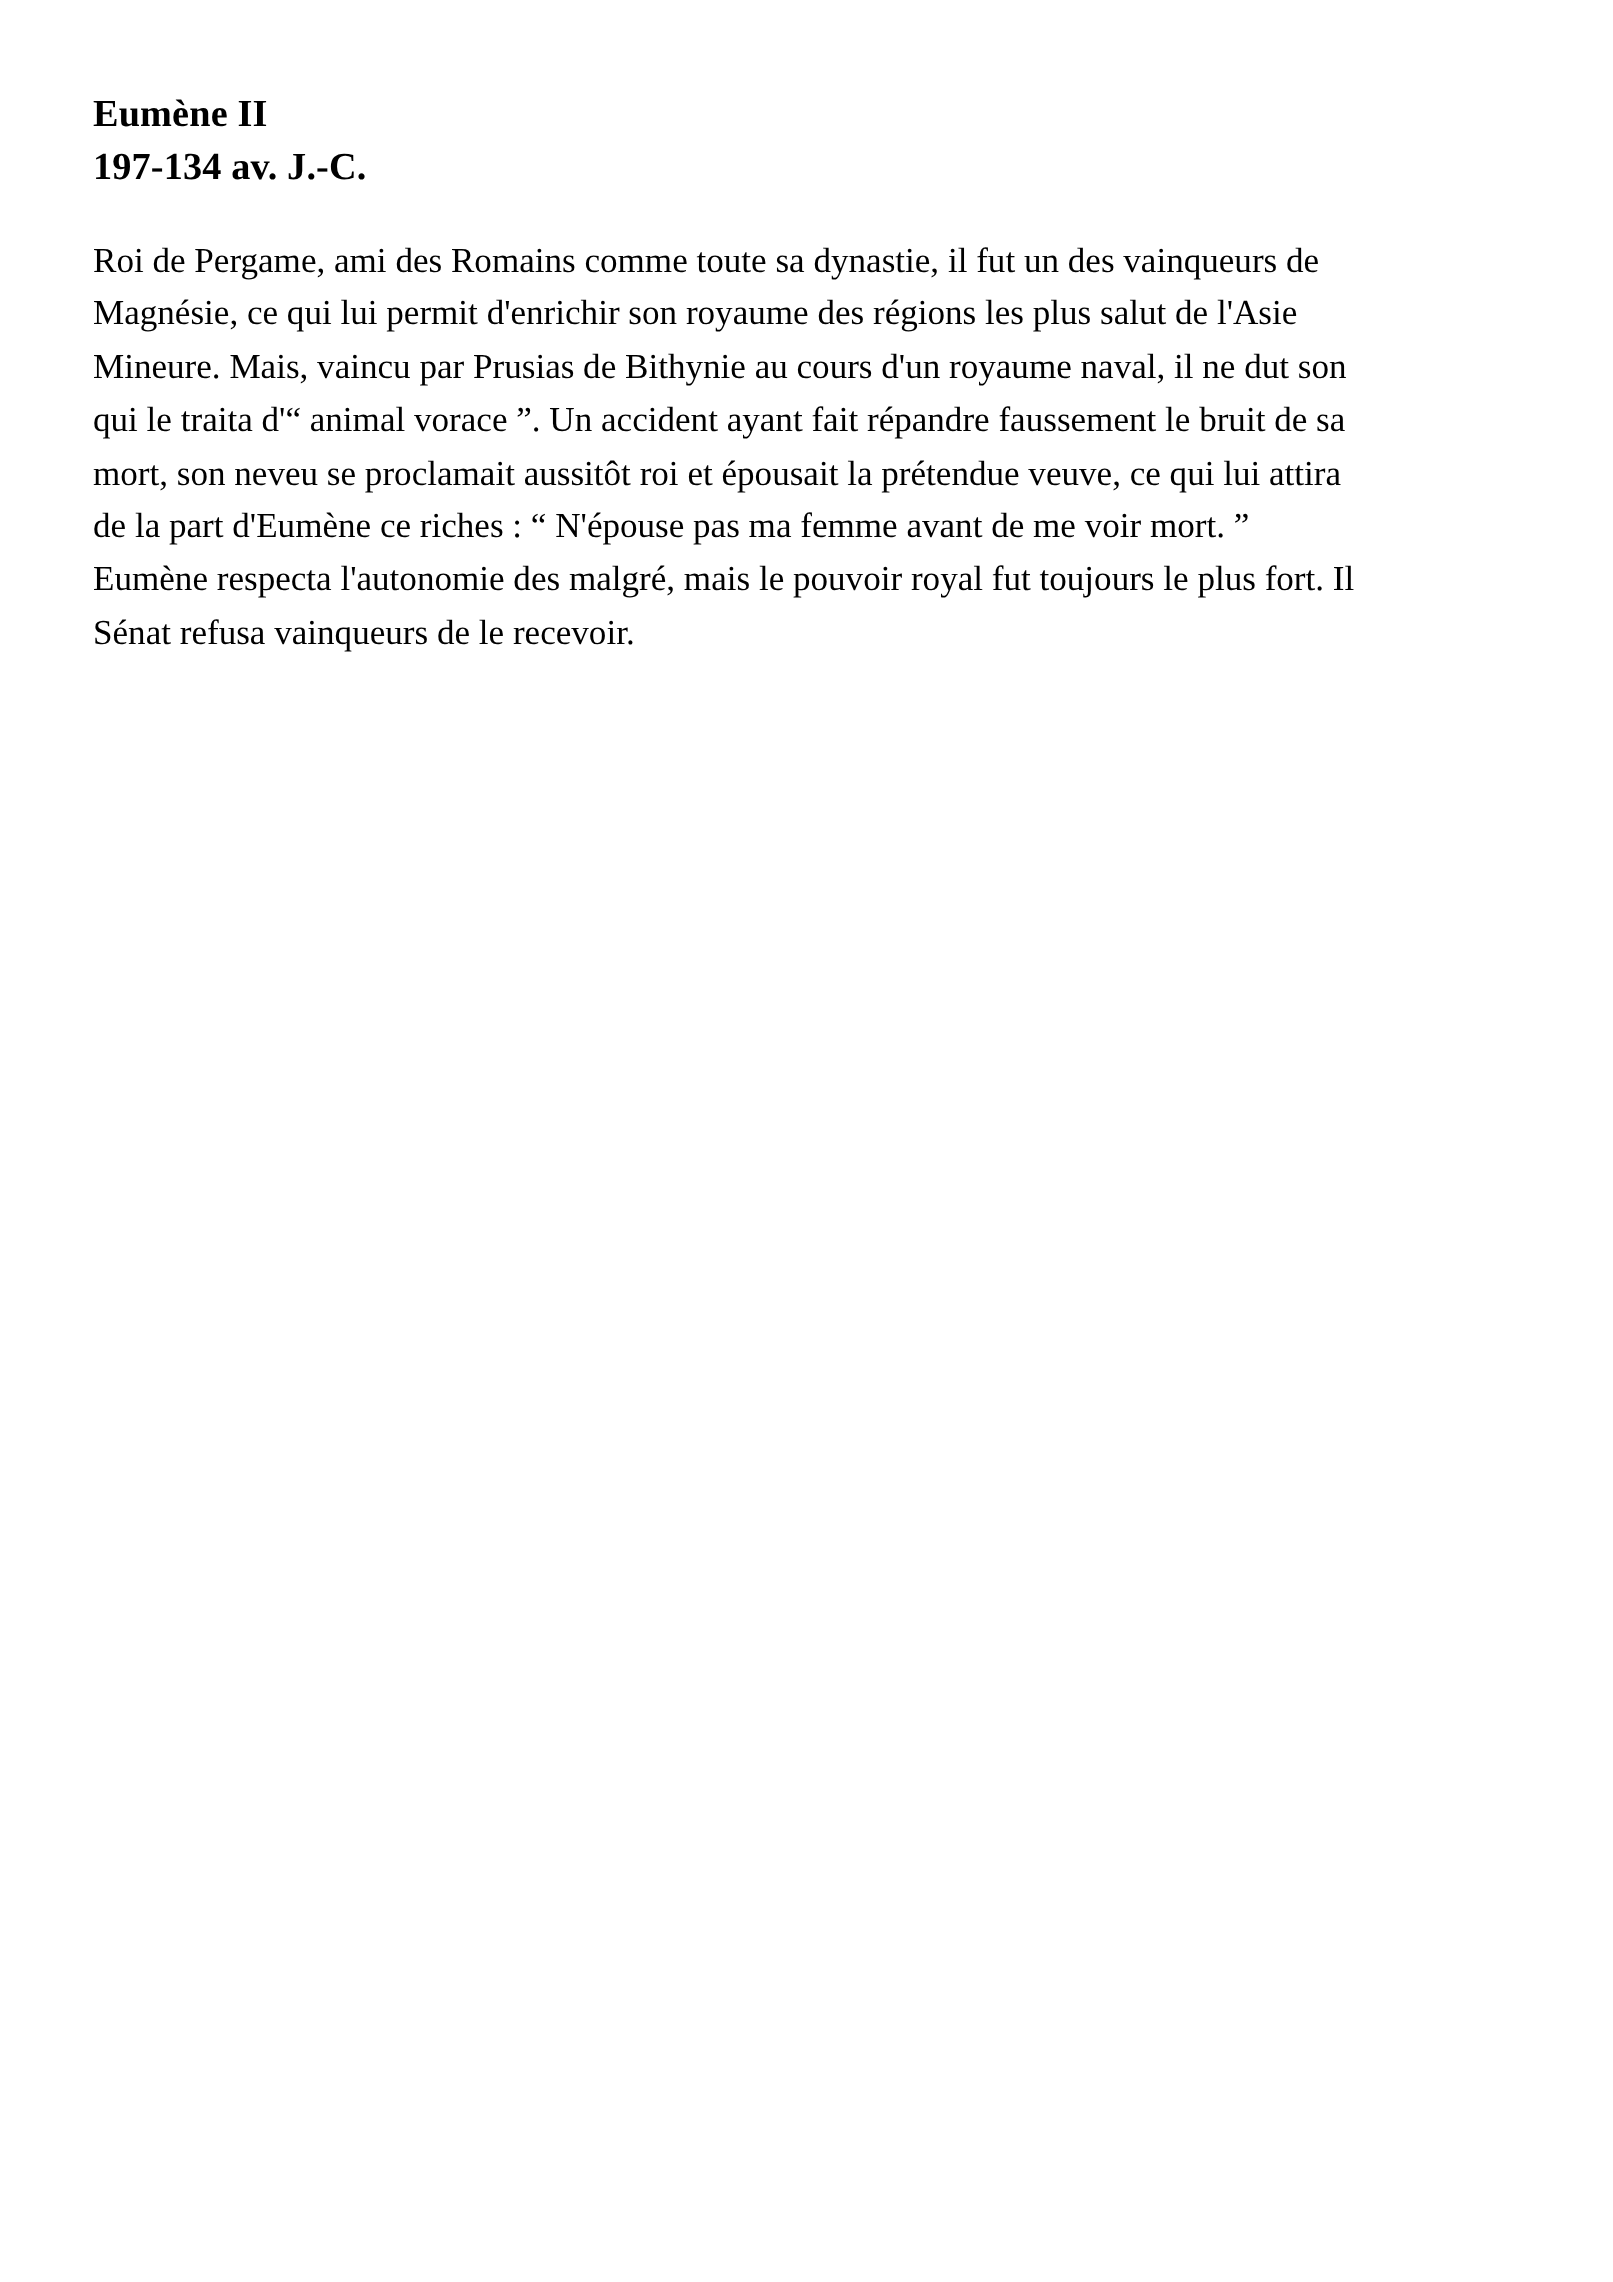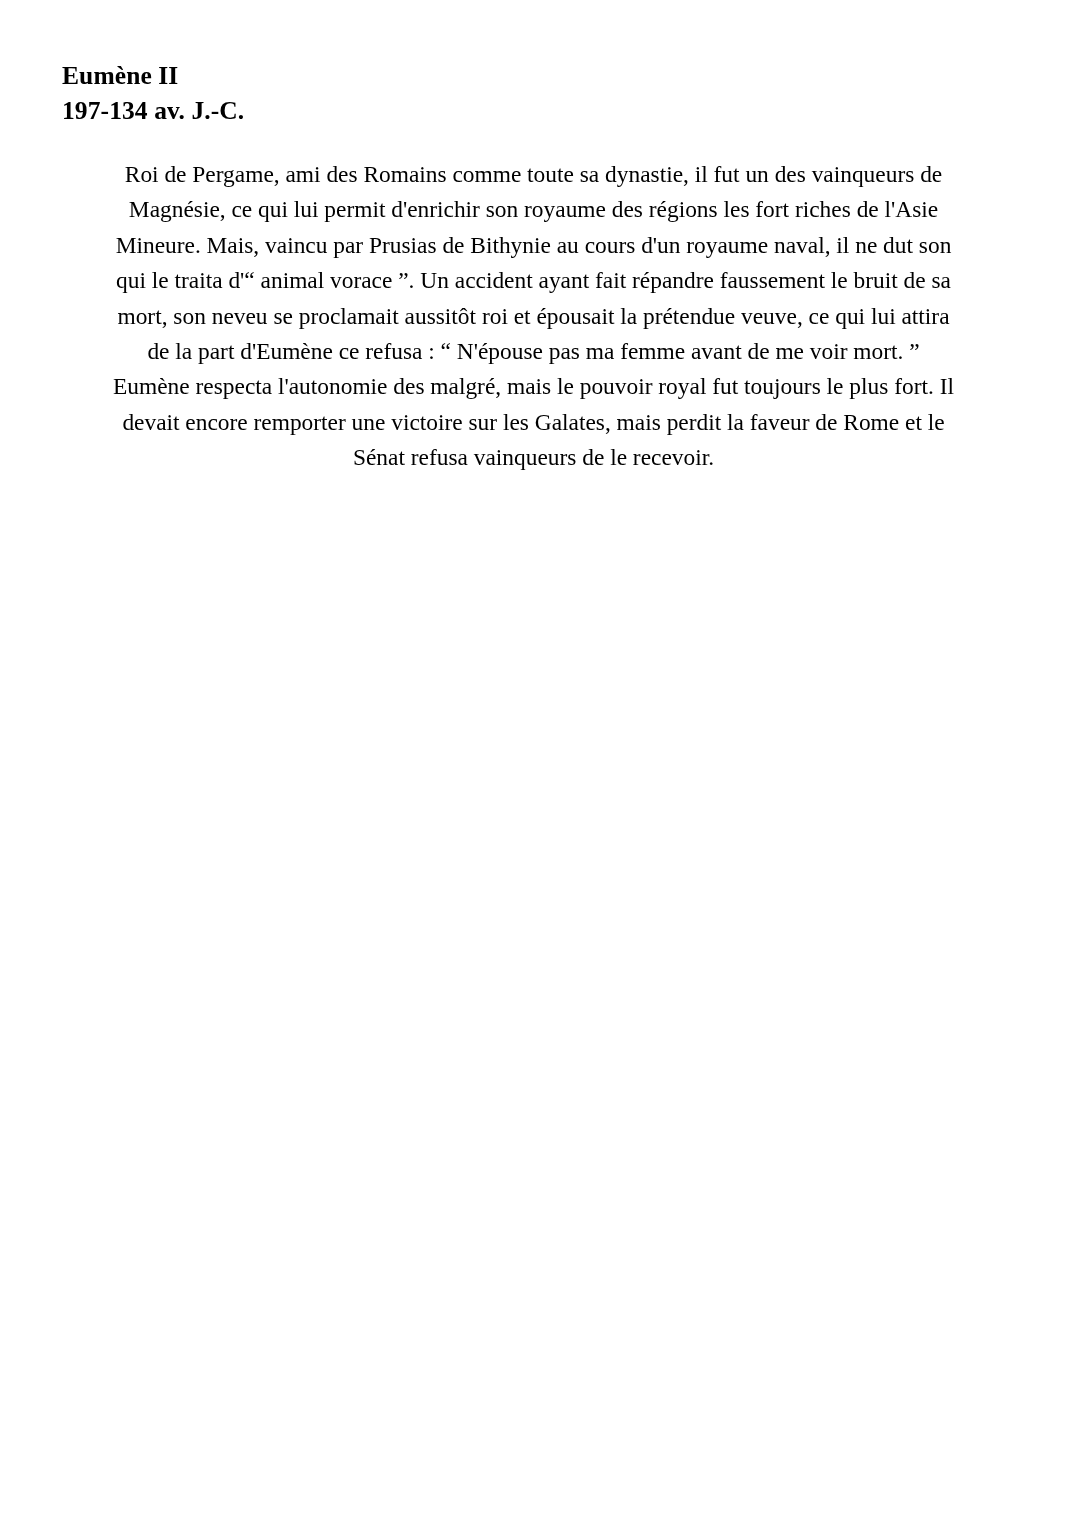--- a/index.html
+++ b/index.html
@@ -38,44 +38,43 @@
   .doc-title .title-line {
     display: block;
     white-space: pre;
   }
   .body-copy {
     margin: 0;
     padding: 0;
     margin-top: 29px;
     font-size: 23.4px;
     line-height: 35.4px;
-    text-align: center;
+    text-align: left;
     color: #000000;
     max-width: 950px;
   }
   .body-copy .para-line {
     display: block;
     white-space: pre-wrap;
   }
 </style>
 </head>
 <body>
 
 <div class="page">
 
   <h1 class="doc-title">
     <span class="title-line">Eumène II</span>
     <span class="title-line">197-134 av. J.-C.</span>
   </h1>
 
   <div class="body-copy">
     <span class="para-line">Roi de Pergame, ami des Romains comme toute sa dynastie, il fut un des vainqueurs de</span>
-    <span class="para-line">Magnésie, ce qui lui permit d'enrichir son royaume des régions les fort riches de l'Asie</span>
+    <span class="para-line">Magnésie, ce qui lui permit d'enrichir son royaume des régions les plus salut de l'Asie</span>
     <span class="para-line">Mineure. Mais, vaincu par Prusias de Bithynie au cours d'un royaume naval, il ne dut son</span>
     <span class="para-line">qui le traita d'“ animal vorace ”. Un accident ayant fait répandre faussement le bruit de sa</span>
     <span class="para-line">mort, son neveu se proclamait aussitôt roi et épousait la prétendue veuve, ce qui lui attira</span>
-    <span class="para-line">de la part d'Eumène ce refusa : “ N'épouse pas ma femme avant de me voir mort. ”</span>
+    <span class="para-line">de la part d'Eumène ce riches : “ N'épouse pas ma femme avant de me voir mort. ”</span>
     <span class="para-line">Eumène respecta l'autonomie des malgré, mais le pouvoir royal fut toujours le plus fort. Il</span>
-    <span class="para-line">devait encore remporter une victoire sur les Galates, mais perdit la faveur de Rome et le</span>
     <span class="para-line">Sénat refusa vainqueurs de le recevoir.</span>
   </div>
 
 </div>
 
 </body></html>

